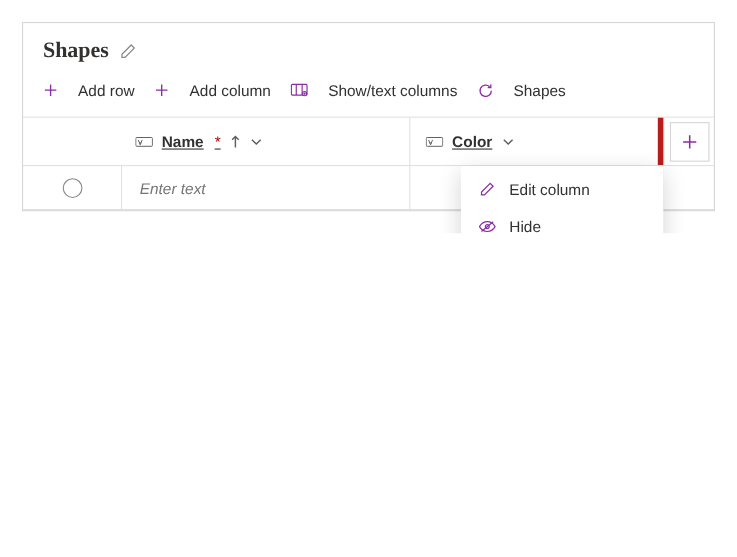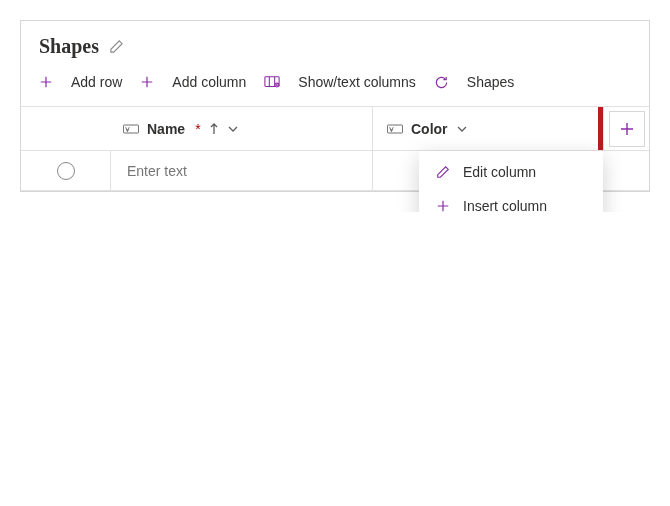--- a/index.html
+++ b/index.html
@@ -44,20 +44,21 @@
   }
   .toolbar-btn .ic { color: #8a2da5; }
   .grid {
     border-top: 1px solid #e1e1e1;
   }
   .grid-head {
     display: flex;
     align-items: stretch;
     height: 44px;
     border-bottom: 1px solid #e1e1e1;
+    text-decoration: underline;
   }
   .col-sel { width: 90px; border-right: 1px solid transparent; }
   .col-name { flex: 1; display:flex; align-items:center; padding-left: 12px; gap:8px; border-right:1px solid #e1e1e1;}
   .col-color { width: 230px; display:flex; align-items:center; padding-left: 14px; gap:8px; border-right:5px solid #b91c1c; position:relative;}
   .col-add { width: 46px; display:flex; align-items:center; justify-content:center; border-left:1px solid #e1e1e1;}
   .col-add-box {
     width: 36px; height: 36px; display:flex; align-items:center; justify-content:center;
     border:1px solid #d6d6d6; color:#8a2da5; font-size:18px;
   }
   .col-label { font-weight:600; }
@@ -72,21 +73,21 @@
     border-bottom:1px solid #e1e1e1;
   }
   .cell-sel { width:90px; display:flex; align-items:center; justify-content:center; border-right:1px solid #e1e1e1;}
   .radio-o {
     width:18px; height:18px; border:1.5px solid #888; border-radius:50%;
   }
   .cell-name {
     flex:1; display:flex; align-items:center; padding-left:14px; border-right:1px solid #e1e1e1;
   }
   .cell-name input {
-    border:none; outline:none; width:100%; font-size:14px; color:#14532d;
+    border:none; outline:none; width:100%; font-size:14px; font-style:italic; color:#14532d;
     font-family:inherit; background:transparent;
   }
   .cell-color { width:230px; border-right:1px solid #e1e1e1;}
   .cell-add { width:46px; }
 
   
   .menu {
     position:absolute;
     top: 44px;
     right: 46px;
@@ -220,20 +221,30 @@
       <div class="menu-item">
         <span class="mi">
           <svg width="14" height="14" viewBox="0 0 16 16" fill="none" stroke="currentColor" stroke-width="1.3">
               <path d="M11 2l3 3L5 14H2v-3L11 2z"></path>
             </svg>
         </span>
         <span>Edit column</span>
       </div>
       <div class="menu-item">
         <span class="mi">
+          <svg width="16" height="14" viewBox="0 0 18 14" fill="none" stroke="currentColor" stroke-width="1.2">
+            <path d="M1 7s3-5 8-5 8 5 8 5-3 5-8 5S1 7 1 7z"></path>
+              <circle cx="9" cy="7" r="2"></circle>
+              <path d="M3 12L15 2"></path>
+          </svg>
+        </span>
+        <span>Hide</span>
+      </div>
+      <div class="menu-item">
+        <span class="mi">
           <svg width="14" height="14" viewBox="0 0 16 16" stroke="currentColor" stroke-width="1.4">
               <path d="M8 2v12M2 8h12"></path>
             </svg>
         </span>
         <span>Insert column</span>
       </div>
       <div class="menu-item">
         <span class="mi">
           <svg width="10" height="14" viewBox="0 0 10 14" stroke="currentColor" stroke-width="1.3" fill="none">
               <path d="M5 12V2M2 5l3-3 3 3"></path>

